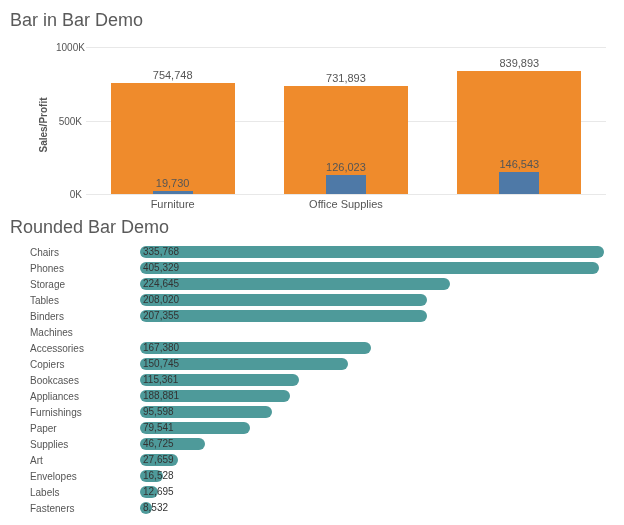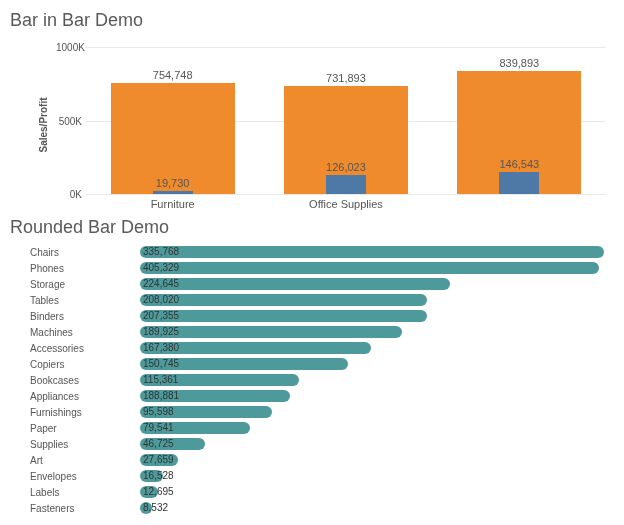--- a/index.html
+++ b/index.html
@@ -219,24 +219,20 @@
     </div>
     <div class="rb-row">
       <div class="rb-cat">Binders</div>
       <div class="rb-track">
         <div class="rb-bar" style="width: 61.7554%;"></div>
         <div class="rb-val">207,355</div>
       </div>
     </div>
     <div class="rb-row">
       <div class="rb-cat">Machines</div>
-      <div class="rb-track">
-        <div class="rb-bar" style="width: 56.5644%;"></div>
-        <div class="rb-val">189,925</div>
-      </div>
     </div>
     <div class="rb-row">
       <div class="rb-cat">Accessories</div>
       <div class="rb-track">
         <div class="rb-bar" style="width: 49.8499%;"></div>
         <div class="rb-val">167,380</div>
       </div>
     </div>
     <div class="rb-row">
       <div class="rb-cat">Copiers</div>

